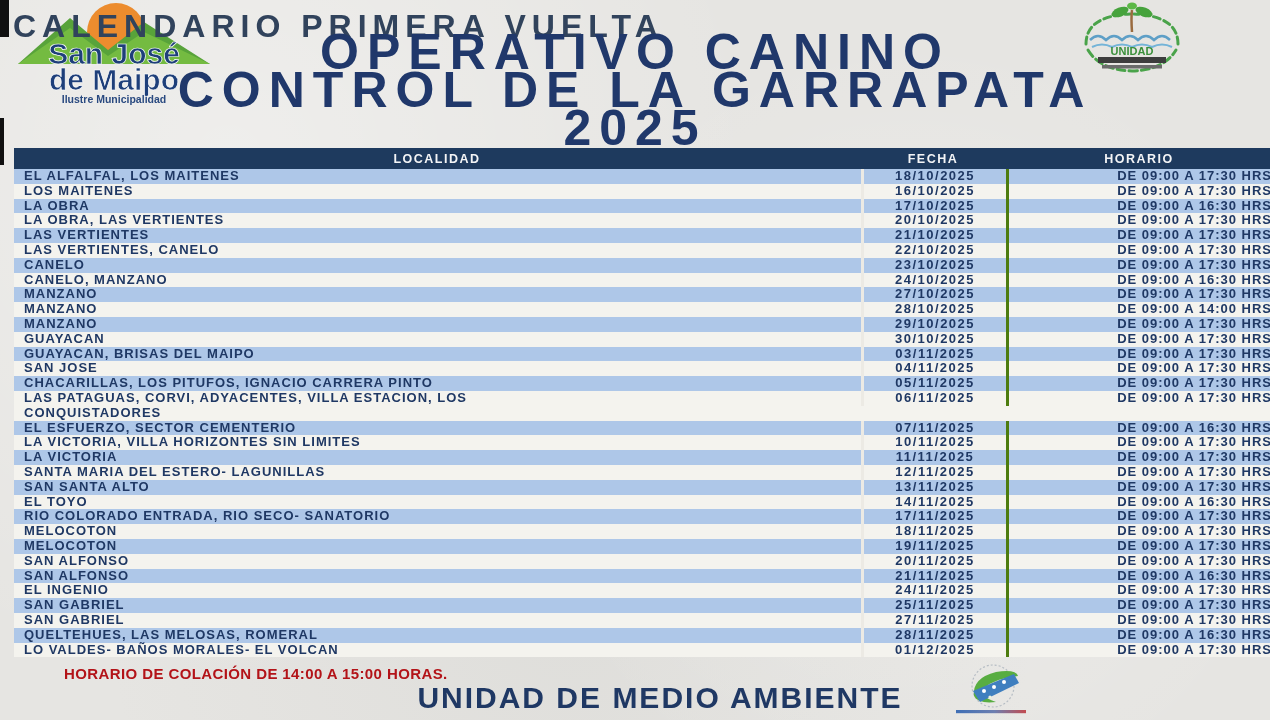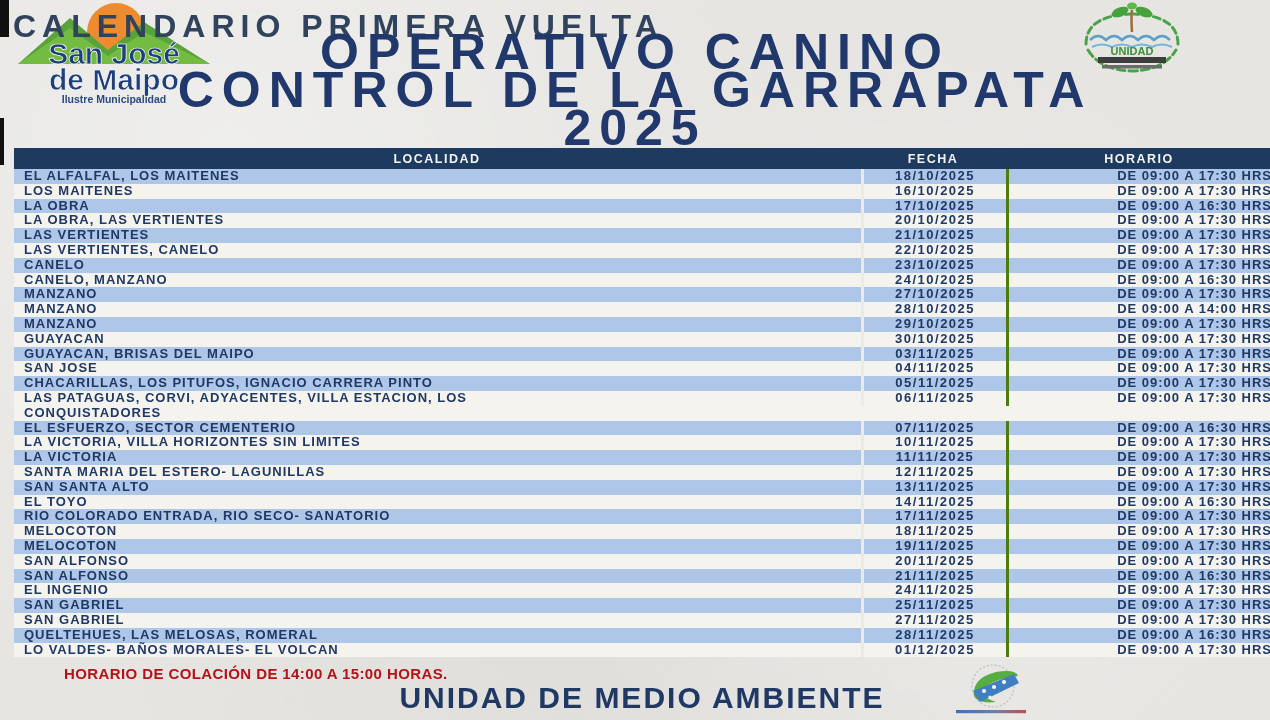--- a/index.html
+++ b/index.html
@@ -51,21 +51,21 @@
   .td.loc{width:838px;padding-left:10px;white-space:pre-line;}
   .td.fecha{width:143px;text-align:center;border-left:3px solid #eceae4;letter-spacing:1.5px;}
   .td.horario{width:263px;text-align:right;border-left:3px solid #4d7c0f;}
 
   
   .lunch-note{
     position:absolute;left:64px;top:665px;
     font-size:15px;font-weight:bold;color:#b31318;letter-spacing:.4px;
   }
   .dept-title{
-    position:absolute;left:312px;top:681px;width:660px;text-align:center;
+    position:absolute;left:330px;top:681px;width:660px;text-align:center;
     font-size:30px;font-weight:bold;color:#1f3864;letter-spacing:2px;white-space:nowrap;
   }
   .emblem{position:absolute;left:946px;top:664px;width:92px;height:52px;}
 </style>
 </head>
 <body>
 
 <div class="artifact a1"></div>
 <div class="artifact a2"></div>
 

